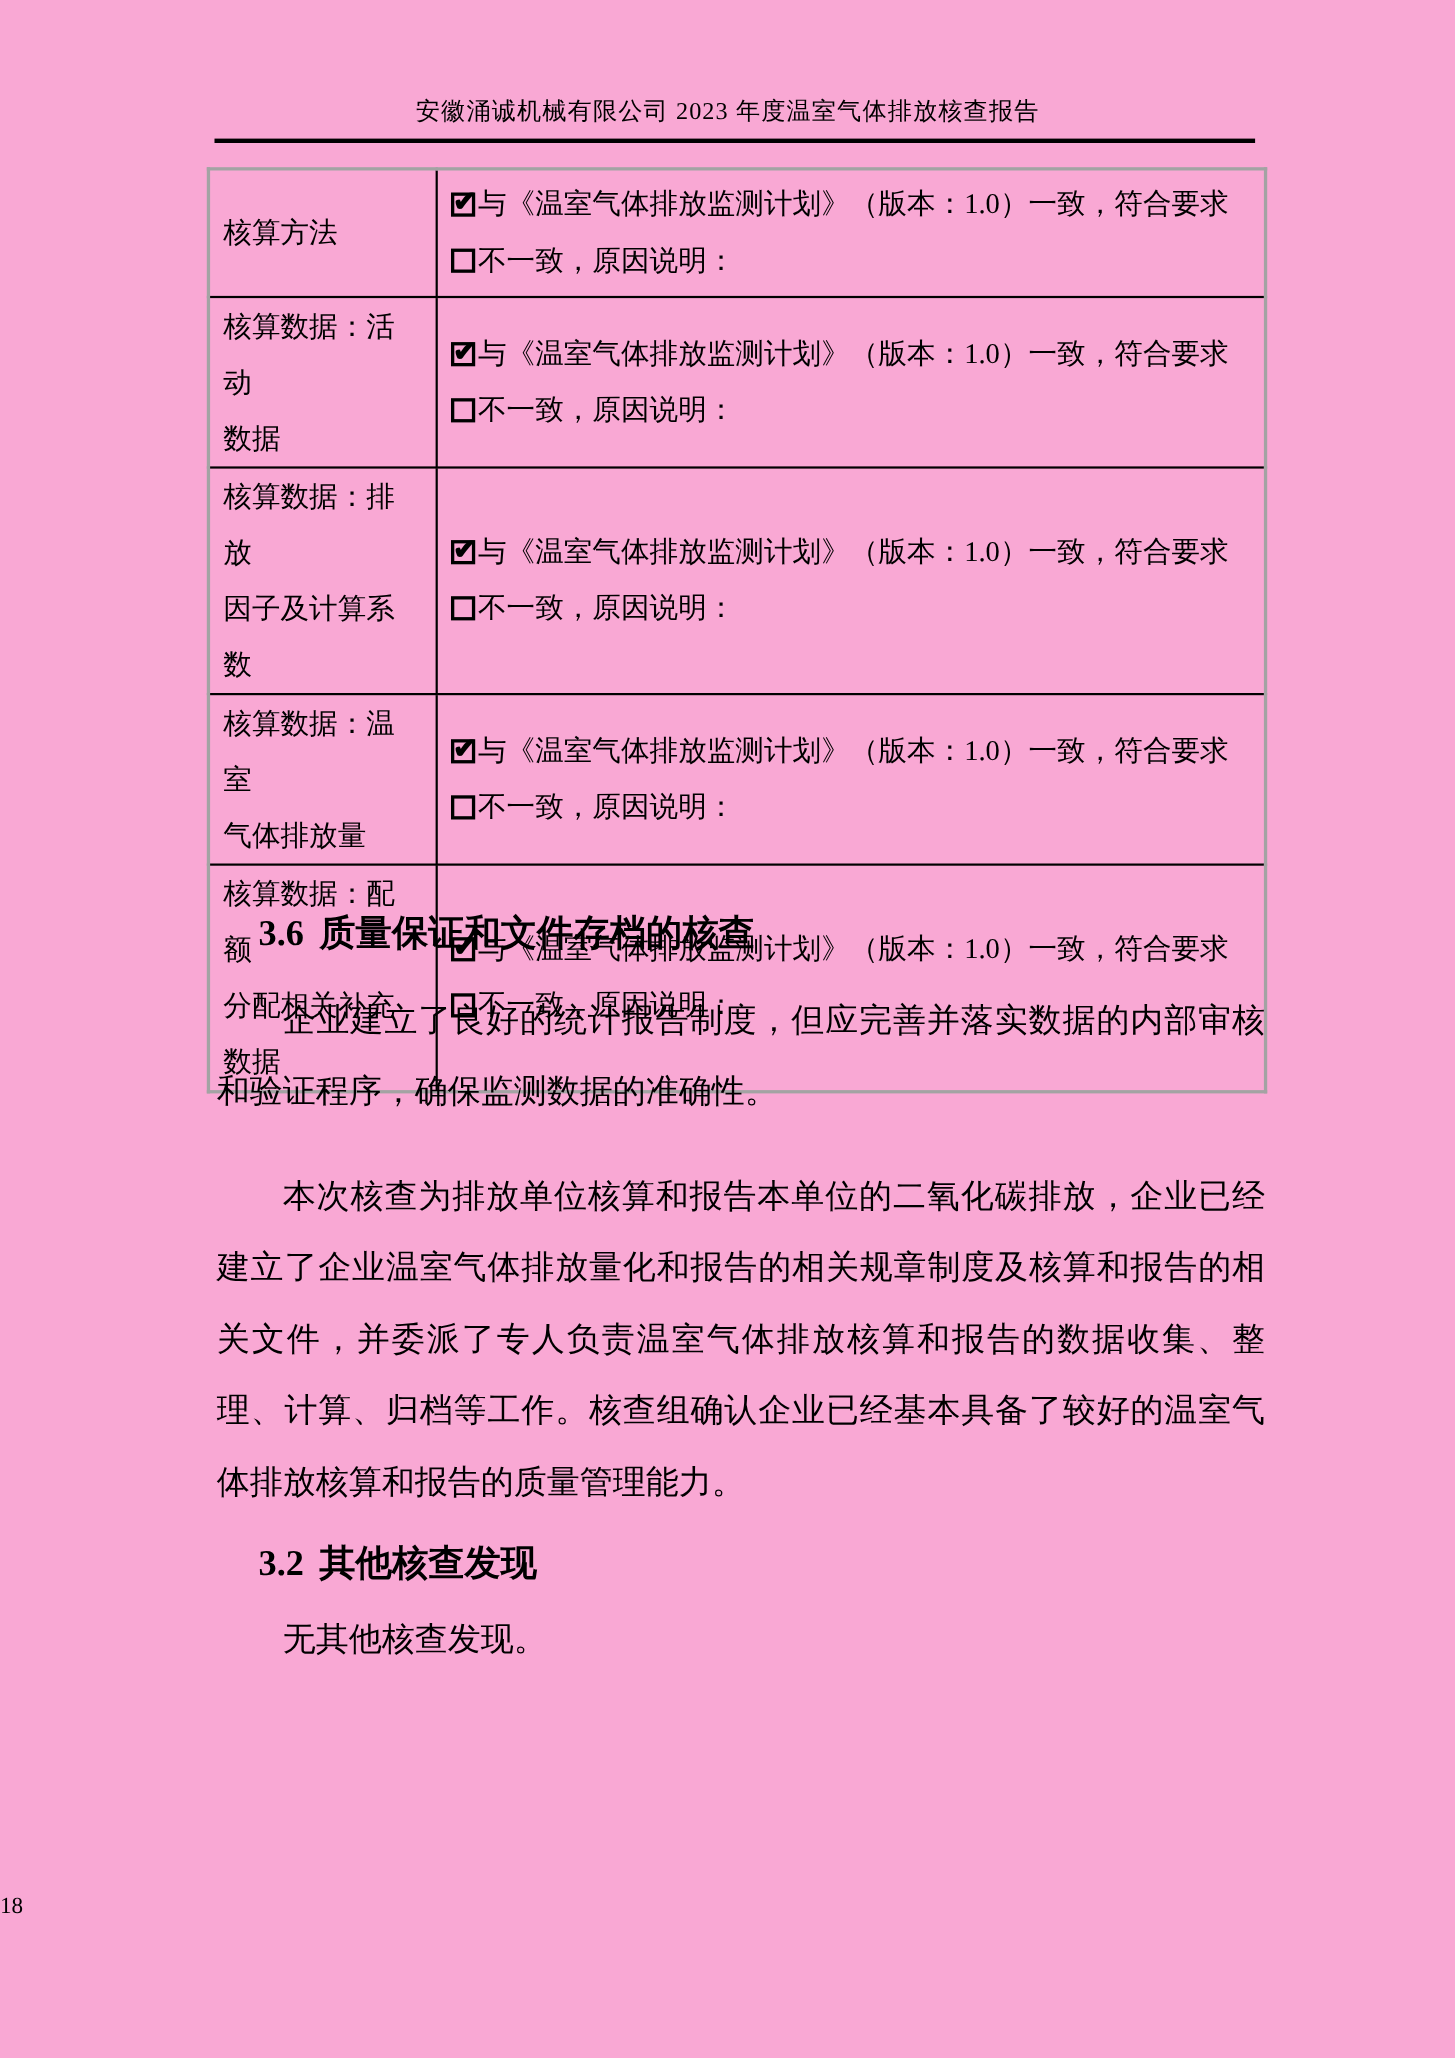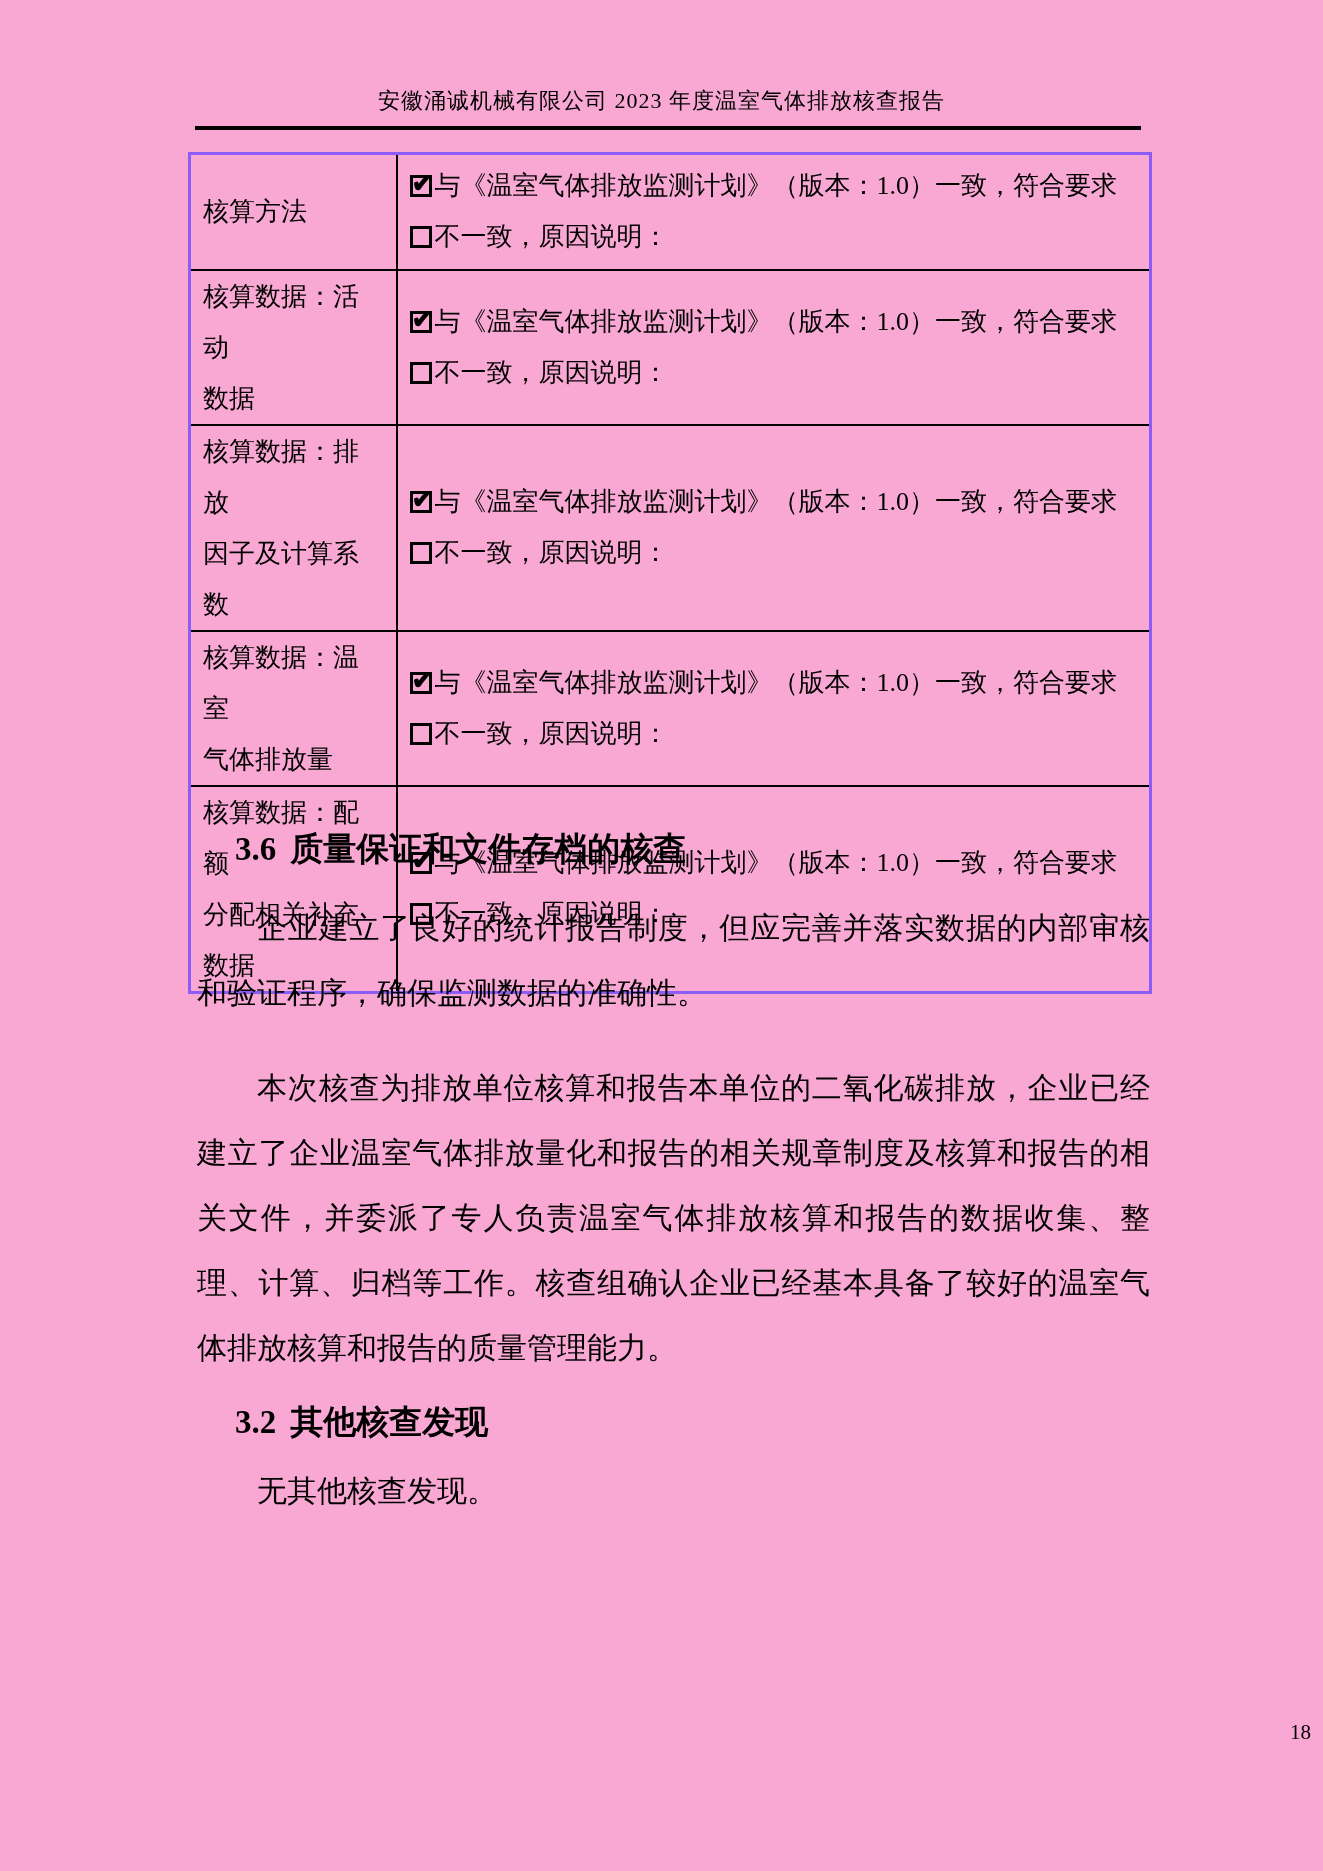--- a/index.html
+++ b/index.html
@@ -29,21 +29,21 @@
     width: 946px; height: 4px;
     background: #000;
   }
 
   table.doc-table {
     position: absolute;
     top: 152px; left: 188px;
     width: 961px;
     border-collapse: collapse;
     table-layout: fixed;
-    border: 3px solid #8b5cf6;
+    border: 3px solid #a3a3a3;
   }
   table.doc-table td {
     border: 2px solid #000;
     vertical-align: middle;
     font-size: 26px;
   }
   td.label-cell {
     width: 207px;
     padding: 0 12px;
     line-height: 51px;
@@ -102,23 +102,22 @@
     color: #000;
   }
   .p1 { margin-top: 30px; }
   .p2 { margin-top: 22px; }
   .h37 { margin-top: 18px; }
   .p3 { margin-top: 12px; text-align: left; }
 
   .page-number {
     position: absolute;
     top: 1720px; left: 0; right: 12px;
-    text-align: right;
+    text-align: left;
     font-size: 21px;
-    padding-left: 16px;
   }
 </style>
 </head>
 <body>
 
 <div class="page">
 
   <div class="header-title">安徽涌诚机械有限公司 2023 年度温室气体排放核查报告</div>
   <div class="header-rule"></div>
 

